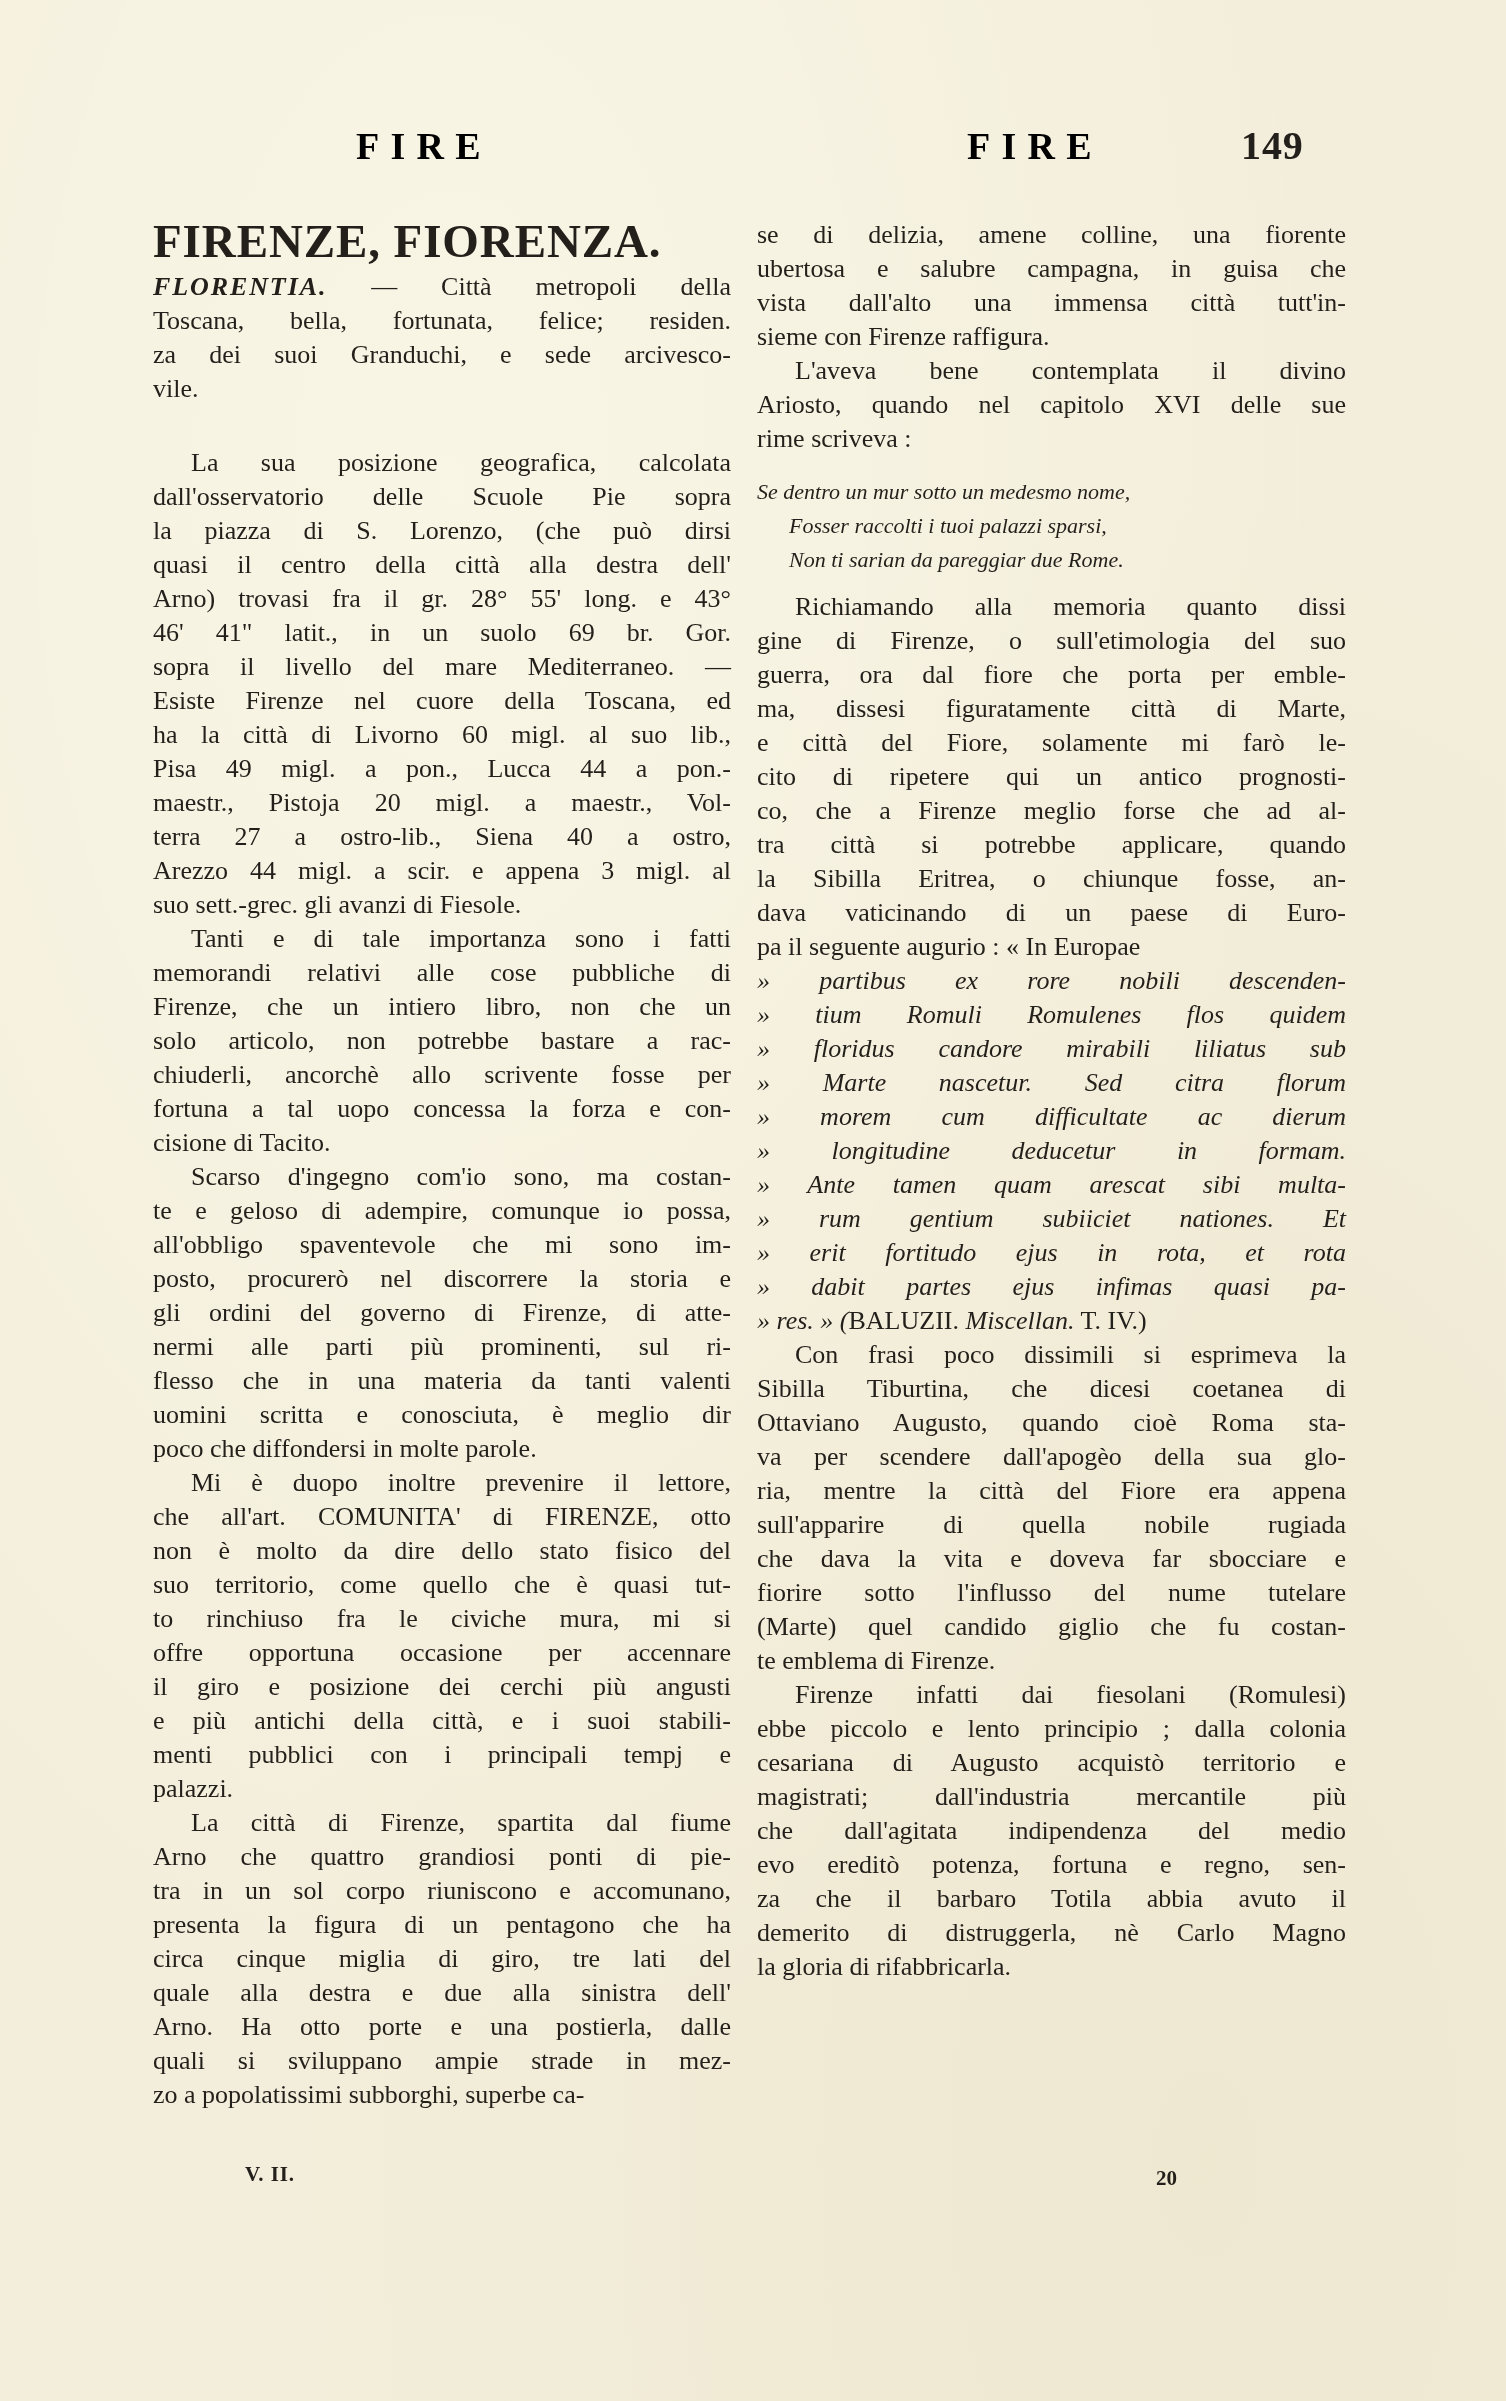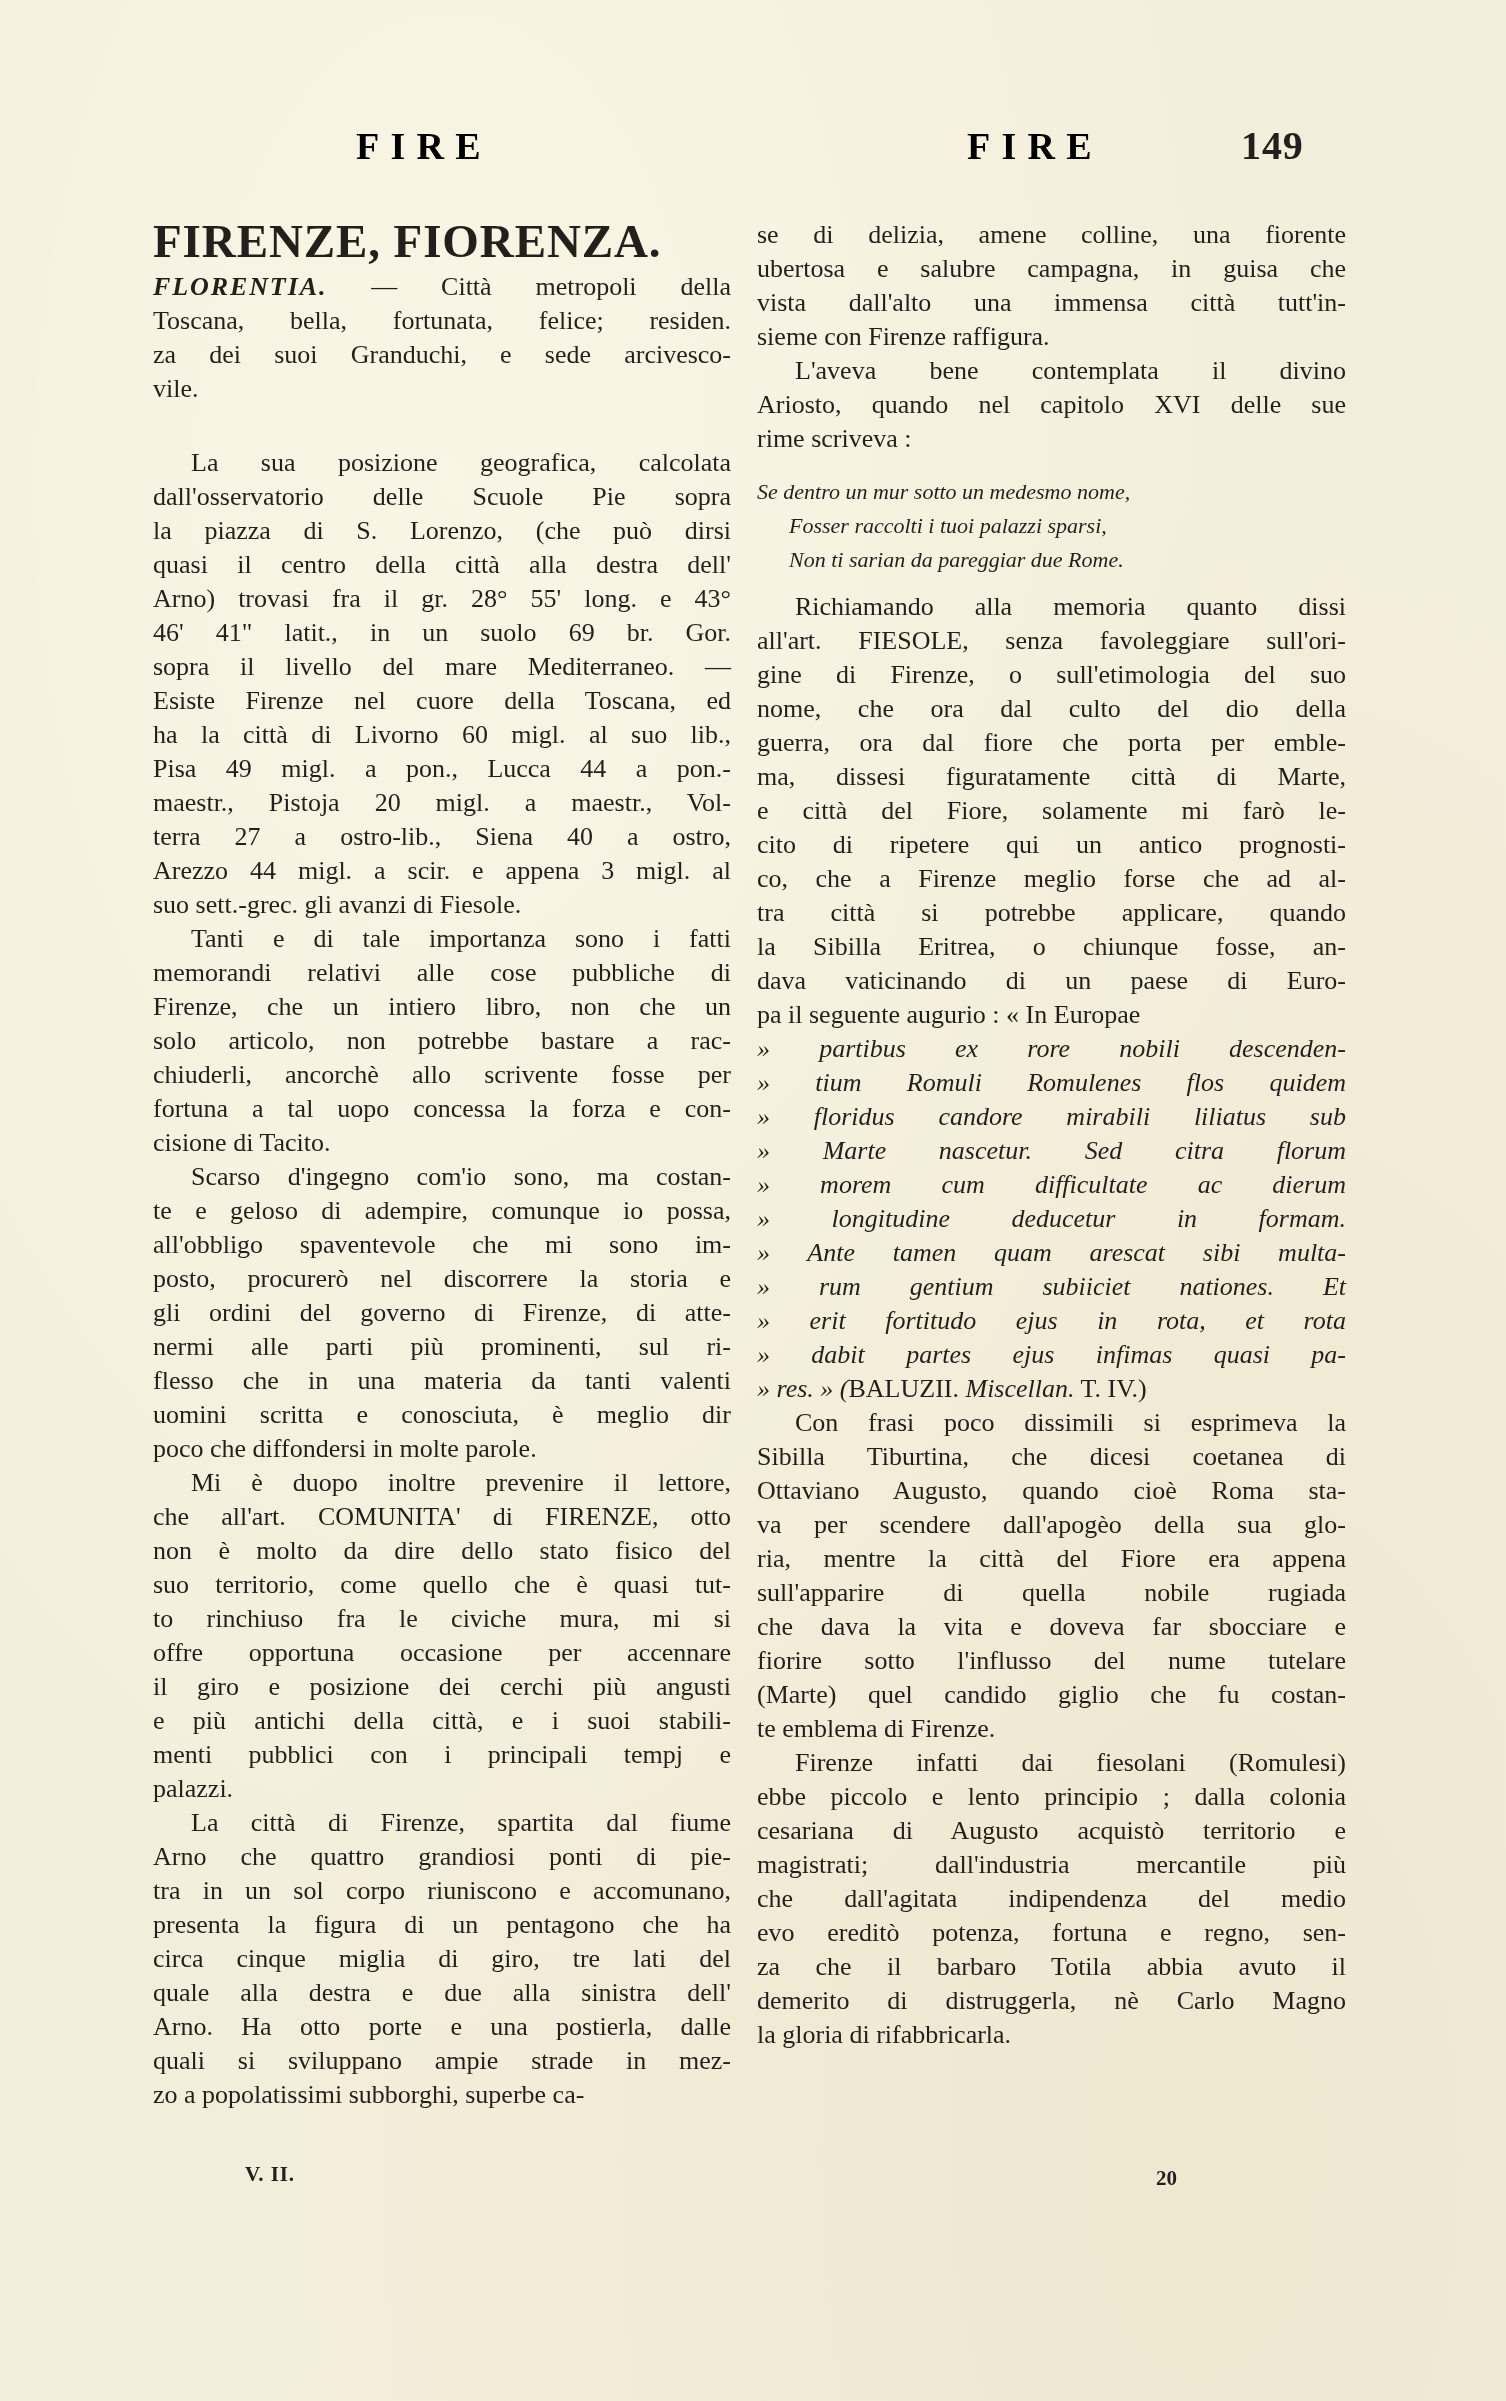--- a/index.html
+++ b/index.html
@@ -149,23 +149,21 @@
       </div>
     </div>
   <div class="verse" id="verse">
       <span class="v">Se dentro un mur sotto un medesmo nome,</span>
       <span class="v in">Fosser raccolti i tuoi palazzi sparsi,</span>
       <span class="v in">Non ti sarian da pareggiar due Rome.</span>
     </div>
   <div id="prophecy">
       <div class="para">
         <span class="line" style="padding-left: 38px;"><span>Richiamando alla memoria quanto dissi</span></span>
-        <span class="line"><span>all'art. FIESOLE, senza favoleggiare sull'ori-</span></span>
         <span class="line"><span>gine di Firenze, o sull'etimologia del suo</span></span>
-        <span class="line"><span>nome, che ora dal culto del dio della</span></span>
         <span class="line"><span>guerra, ora dal fiore che porta per emble-</span></span>
         <span class="line"><span>ma, dissesi figuratamente città di Marte,</span></span>
         <span class="line"><span>e città del Fiore, solamente mi farò le-</span></span>
         <span class="line"><span>cito di ripetere qui un antico prognosti-</span></span>
         <span class="line"><span>co, che a Firenze meglio forse che ad al-</span></span>
         <span class="line"><span>tra città si potrebbe applicare, quando</span></span>
         <span class="line"><span>la Sibilla Eritrea, o chiunque fosse, an-</span></span>
         <span class="line"><span>dava vaticinando di un paese di Euro-</span></span>
         <span class="line last"><span>pa il seguente augurio : « In Europae</span></span>
       </div>

